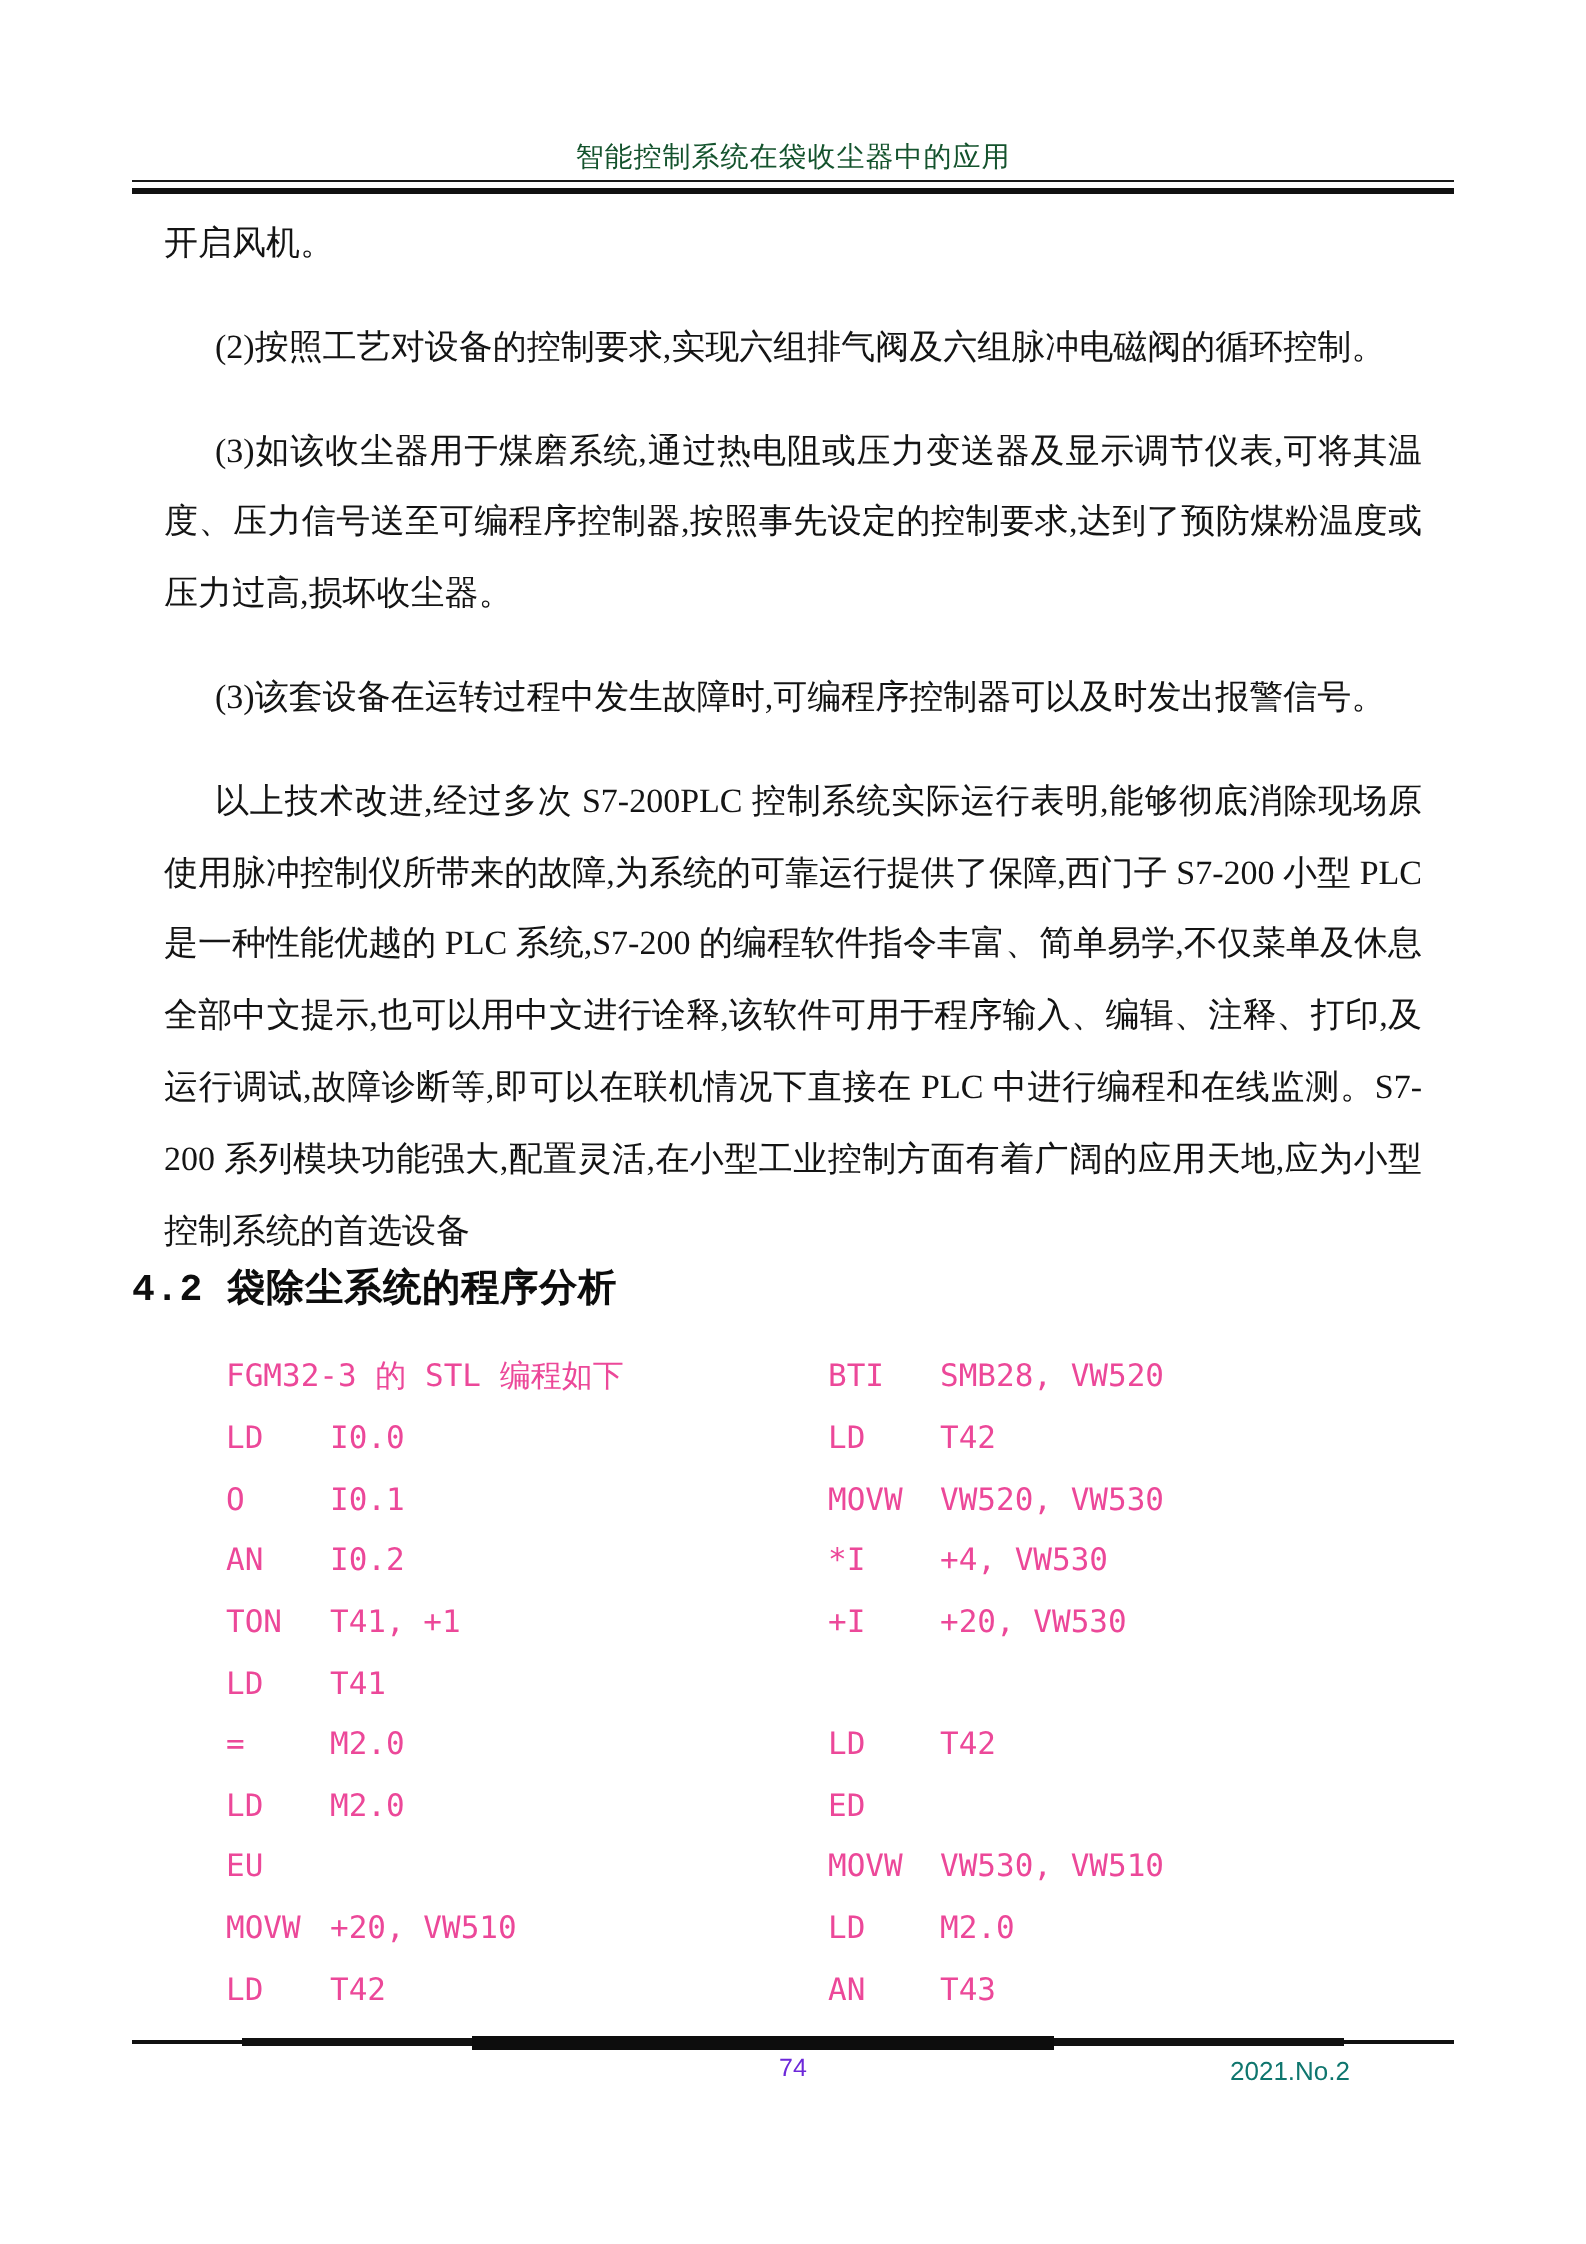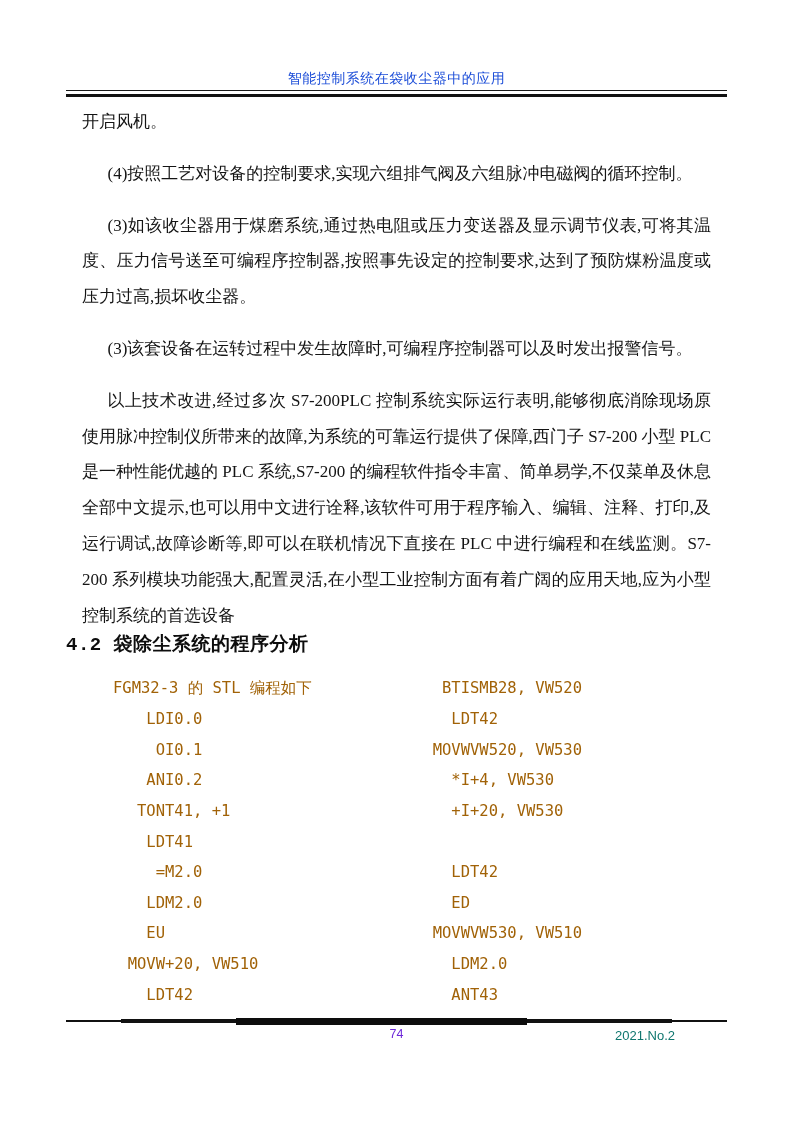--- a/index.html
+++ b/index.html
@@ -4,21 +4,21 @@
 <style>
   html,body { margin:0; padding:0; background:#ffffff; }
   .page {
     position:relative; width:793px; height:1122px; background:#ffffff;
     overflow:hidden; color:#151515;
     font-family:"Liberation Serif", serif;
   }
   
   .head-title {
     position:absolute; top:70px; left:0; right:0;
-    text-align:center; font-size:14px; letter-spacing:0.5px; color:#1d4ed8;
+    text-align:center; font-size:14px; letter-spacing:0.5px; color:#14532d;
   }
   .rule-thin  { position:absolute; top:90px; left:66px; width:661px; height:1.2px; background:#1a1a1a; }
   .rule-thick { position:absolute; top:94px; left:66px; width:661px; height:2.6px; background:#111111; }
 
   
   .bodytext {
     position:absolute; top:88px; left:66px; width:661px; height:542px;
     font-size:17px; line-height:35.8px; text-align:justify;
     overflow:hidden; color:#141414;
   }
@@ -28,21 +28,21 @@
   
   .sec-heading {
     position:absolute; top:631px; left:66px; width:661px;
     font-family:Liberation Mono, monospace; font-weight:bold;
     font-size:19px; letter-spacing:0.5px; color:#0d0d0d;
   }
 
   
   .program {
     position:absolute; top:673px; left:113px; width:620px;
-    font-family:"DejaVu Sans Mono", monospace; font-size:15.5px; color:#a16207;text-align:right;
+    font-family:"DejaVu Sans Mono", monospace; font-size:15.5px; color:#ec4899;
   }
   .crow { display:flex; height:30.65px; align-items:center; }
   .ccol { display:flex; }
   .cl { flex:0 0 301px; }
   .cr { flex:1 1 auto; }
   .op  { flex:0 0 52px; white-space:nowrap; }
   .cr .op { flex:0 0 56px; }
   .arg { white-space:nowrap; }
 
   
@@ -63,21 +63,21 @@
 <body>
 
 <div class="page">
 
   <div class="head-title">智能控制系统在袋收尘器中的应用</div>
   <div class="rule-thin"></div>
   <div class="rule-thick"></div>
 
   <div class="bodytext">
     <p class="para">开启风机。</p>
-    <p class="para indent">(4)按照工艺对设备的控制要求,实现六组排气阀及六组脉冲电磁阀的循环控制。</p>
+    <p class="para indent">(2)按照工艺对设备的控制要求,实现六组排气阀及六组脉冲电磁阀的循环控制。</p>
     <p class="para indent">(3)如该收尘器用于煤磨系统,通过热电阻或压力变送器及显示调节仪表,可将其温度、压力信号送至可编程序控制器,按照事先设定的控制要求,达到了预防煤粉温度或压力过高,损坏收尘器。</p>
     <p class="para indent">(3)该套设备在运转过程中发生故障时,可编程序控制器可以及时发出报警信号。</p>
     <p class="para indent">以上技术改进,经过多次 S7-200PLC 控制系统实际运行表明,能够彻底消除现场原使用脉冲控制仪所带来的故障,为系统的可靠运行提供了保障,西门子 S7-200 小型 PLC 是一种性能优越的 PLC 系统,S7-200 的编程软件指令丰富、简单易学,不仅菜单及休息全部中文提示,也可以用中文进行诠释,该软件可用于程序输入、编辑、注释、打印,及运行调试,故障诊断等,即可以在联机情况下直接在 PLC 中进行编程和在线监测。S7-200 系列模块功能强大,配置灵活,在小型工业控制方面有着广阔的应用天地,应为小型控制系统的首选设备</p>
   </div>
 
   <div class="sec-heading">4.2 袋除尘系统的程序分析</div>
 
   <div class="program" id="program-rows">
       <div class="crow">
         <div class="ccol cl">

